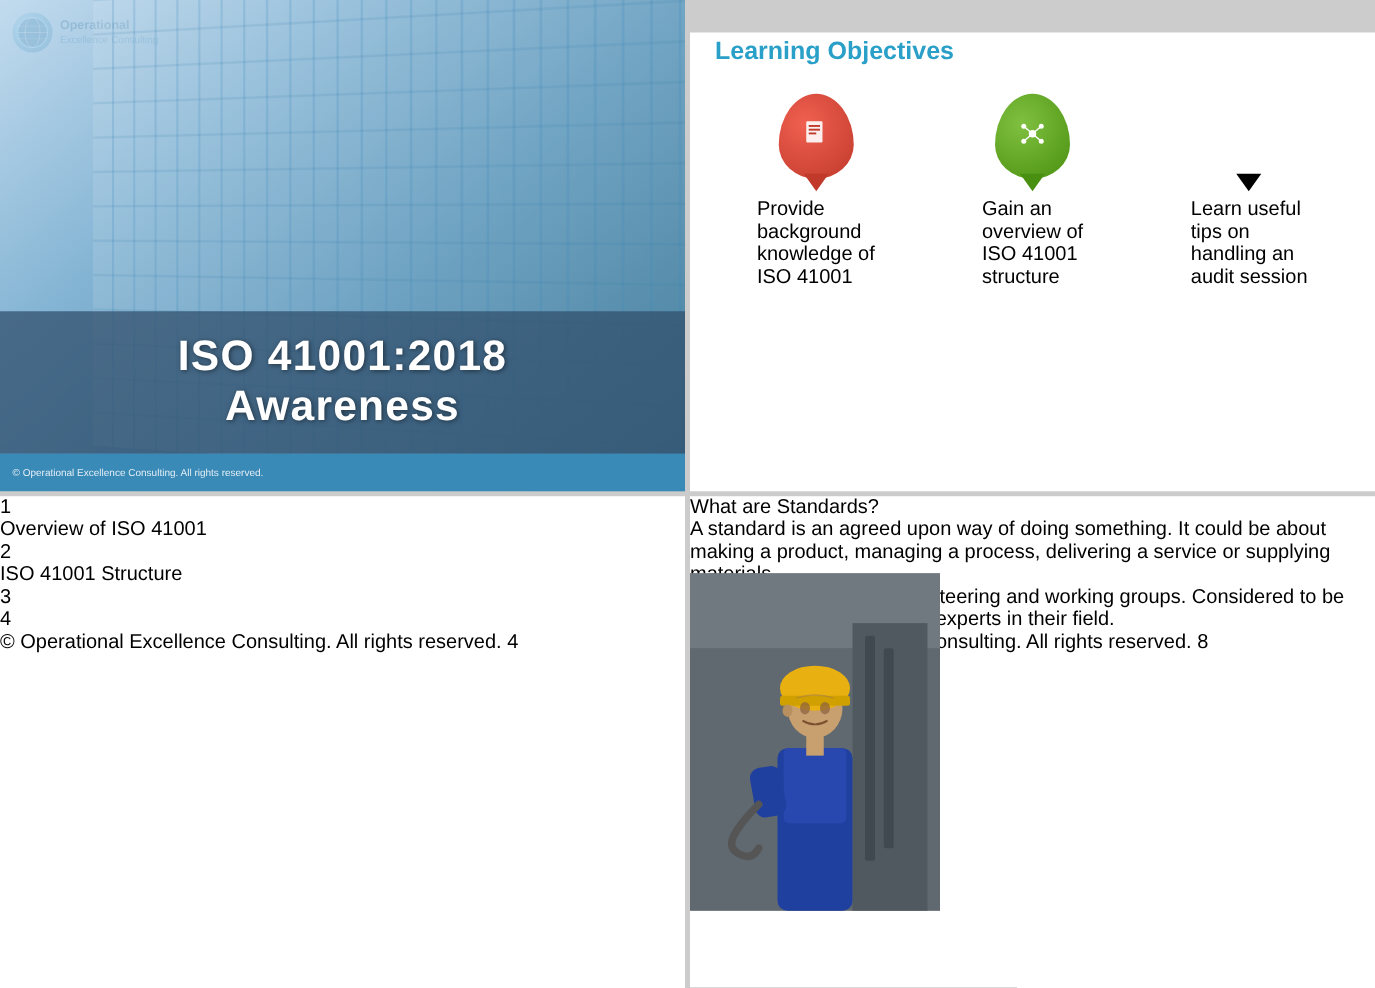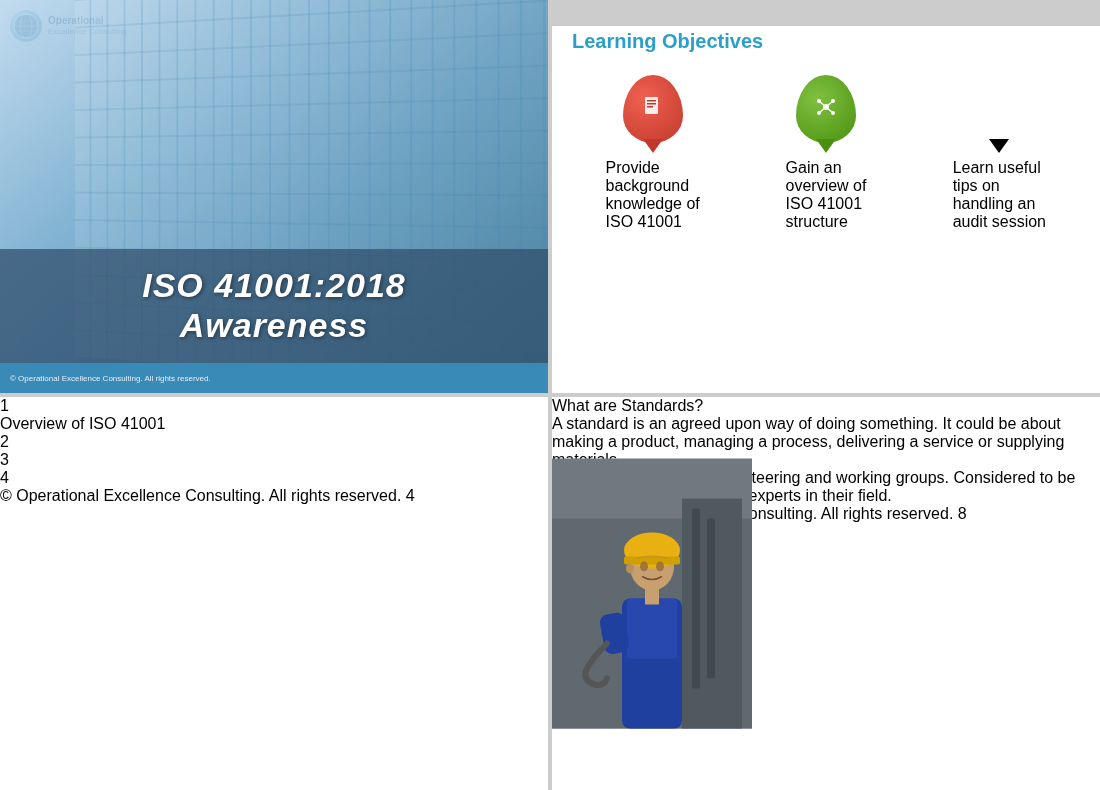--- a/index.html
+++ b/index.html
@@ -92,21 +92,20 @@
       transform: perspective(400px) rotateY(-8deg);
       opacity: 0.9;
     }
     .slide-title .title-band {
       position: absolute;
       bottom: 30px;
       left: 0; right: 0;
       background: rgba(50, 80, 110, 0.75);
       padding: 16px 20px 18px;
       text-align: center;
-      font-style: italic;
     }
     .slide-title .main-title {
       font-size: 34px;
       font-weight: bold;
       color: #fff;
       letter-spacing: 1px;
       text-shadow: 1px 1px 4px rgba(0,0,0,0.5);
       line-height: 1.2;
     }
     .slide-title .sub-title {
@@ -442,20 +441,21 @@
 
   <div class="contents-list">
 
     <div class="content-item">
       <div class="content-num">1</div>
       <div class="content-label">Overview of ISO 41001</div>
     </div>
 
     <div class="content-item">
       <div class="content-num">2</div>
+      <div class="content-label">ISO 41001 Structure</div>
     </div>
 
     <div class="content-item">
       <div class="content-num">3</div>
     </div>
 
     <div class="content-item">
       <div class="content-num">4</div>
     </div>
 

